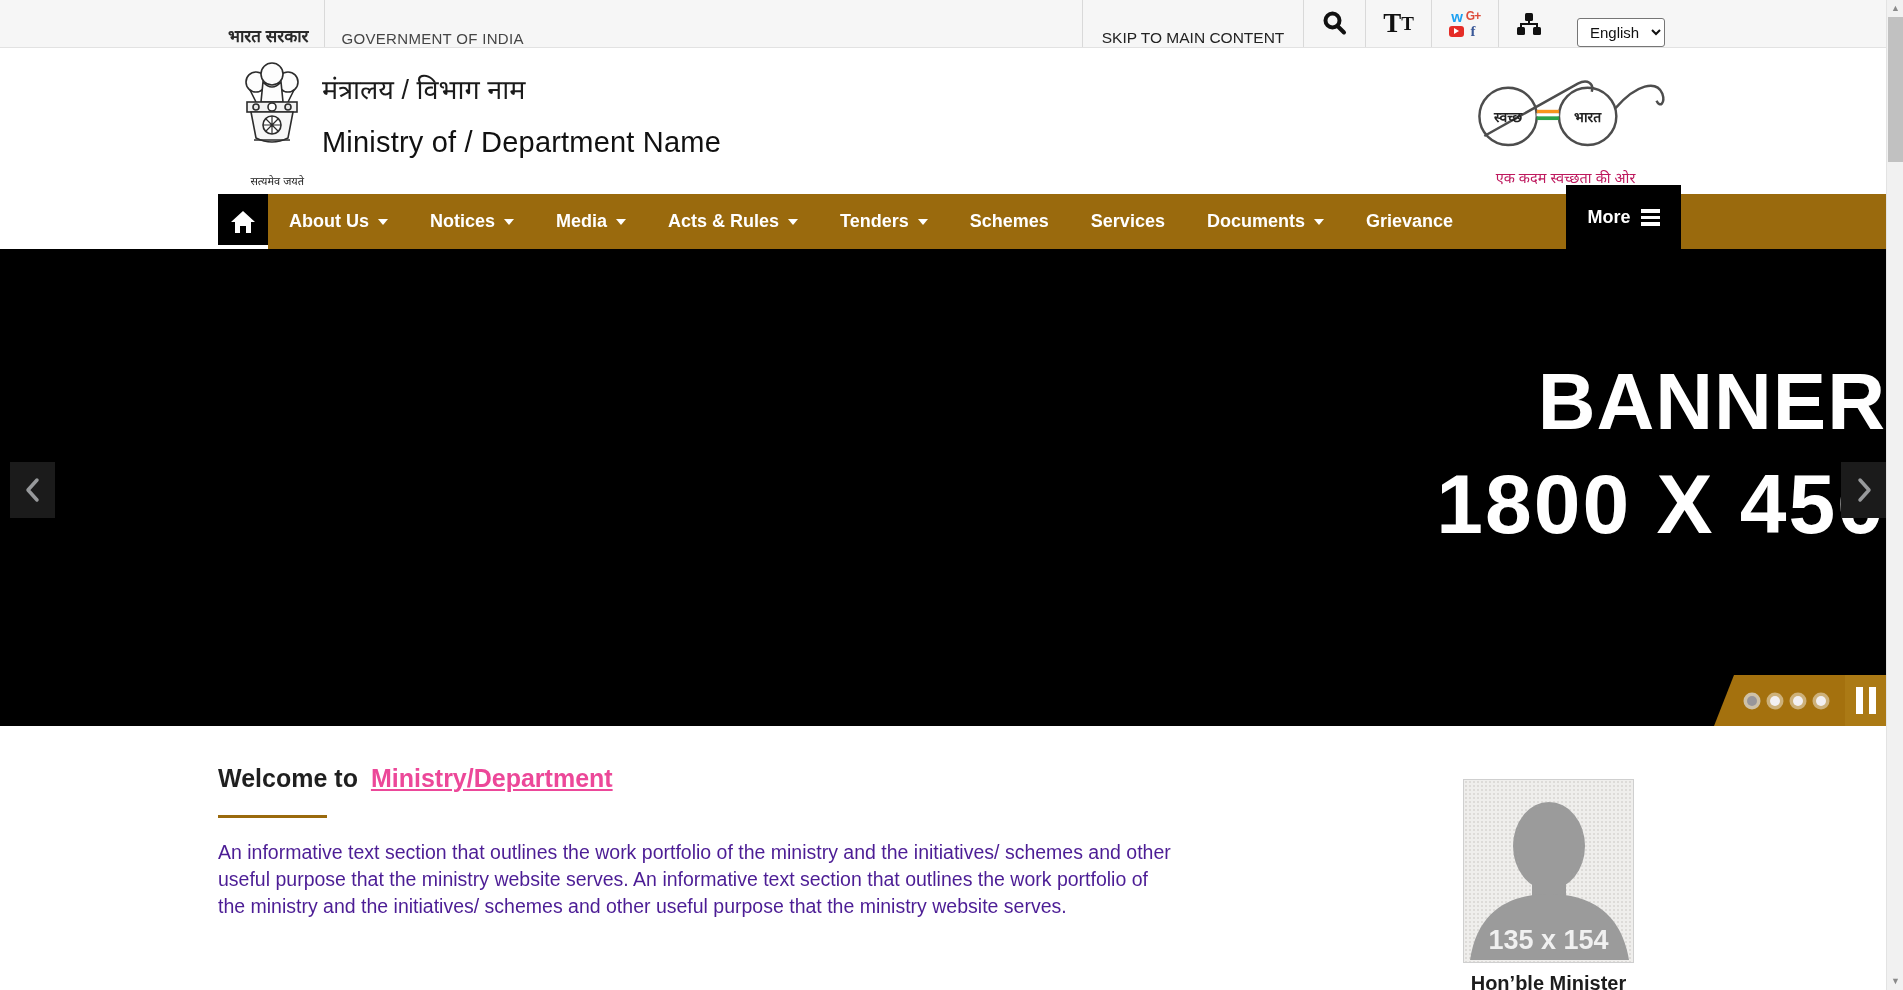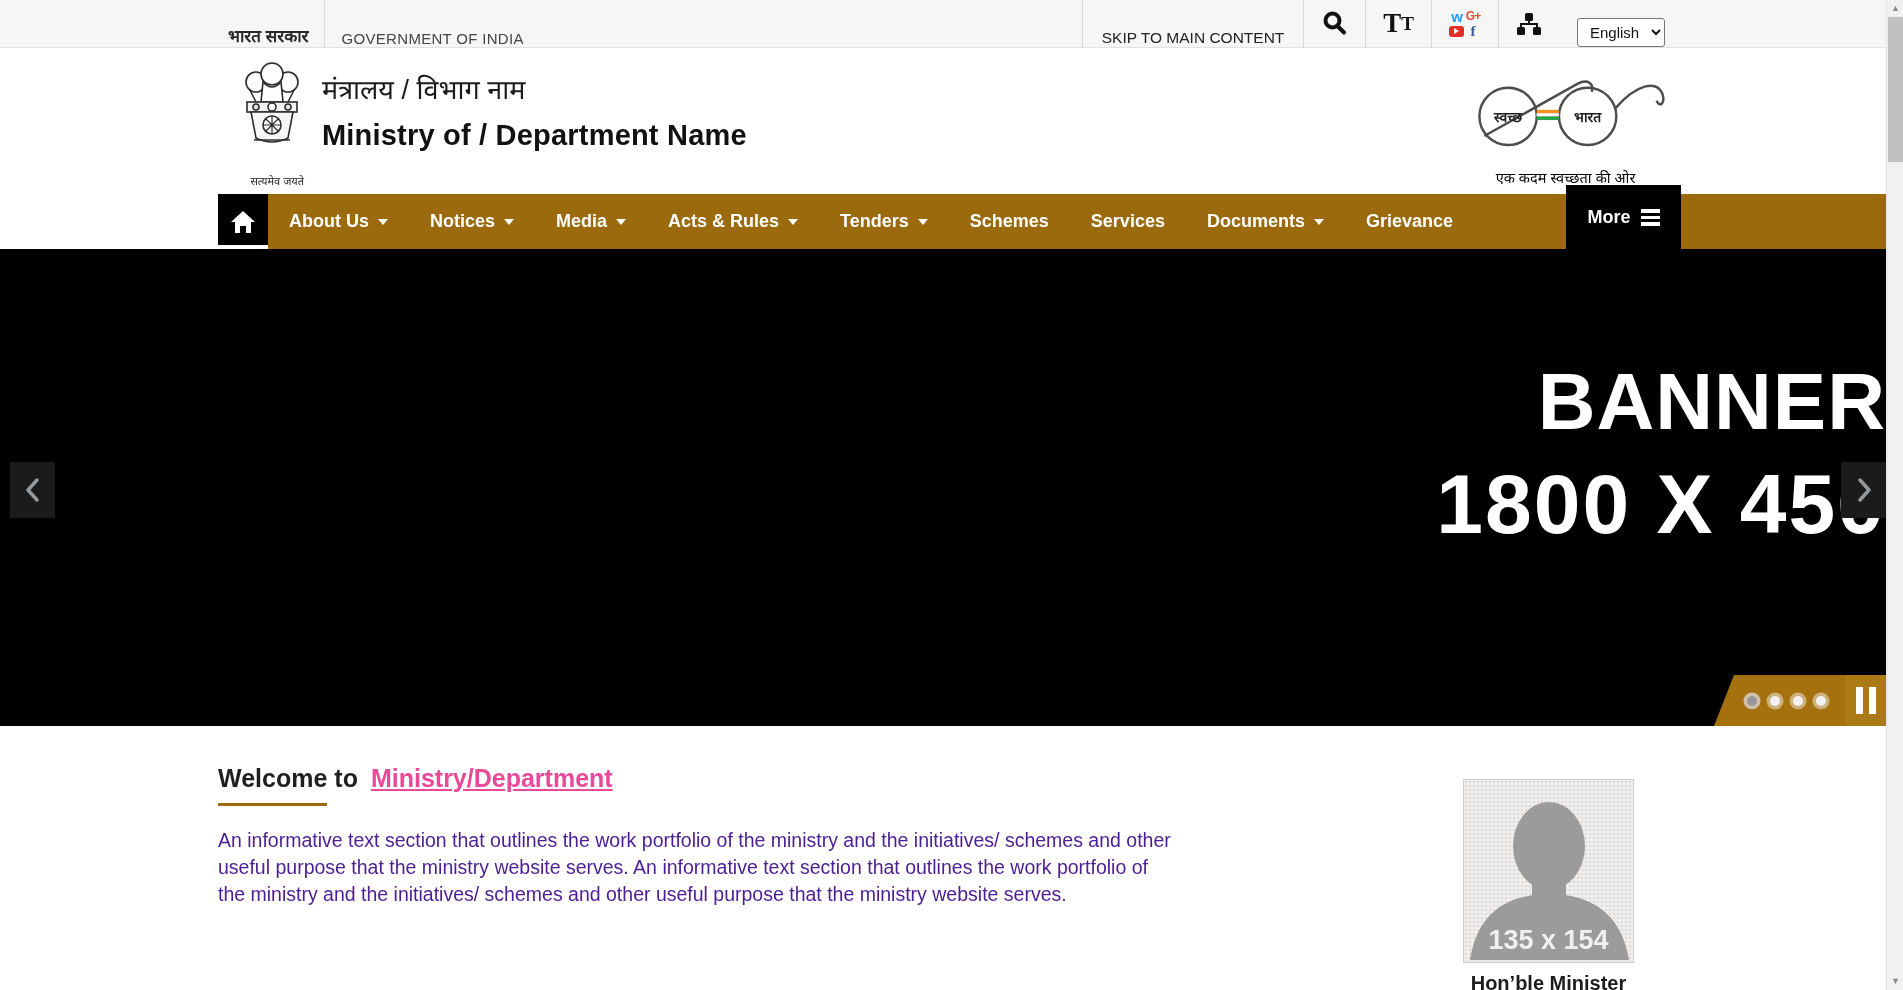--- a/index.html
+++ b/index.html
@@ -33,23 +33,23 @@
   .lang-select { font-size:15px; color:#111; padding:4px 8px; border:1px solid #767676;
                  border-radius:3px; background:#fff; font-family:"Liberation Sans",sans-serif; }
 
   
   .header { height:146px; background:#fff; position:relative; }
   .logo-area { position:absolute; left:226px; top:8px; display:flex; cursor:pointer; }
   .emblem { width:78px; text-align:right; }
   .emblem-motto { font-size:11px; color:#1a1a1a; margin-top:1px; white-space:nowrap; }
   .titles { margin-left:18px; padding-top:14px; }
   .title-hindi { font-size:27px; font-weight:normal; color:#1b1b1b; }
-  .title-en { font-size:29px; font-weight:bold; color:#111; margin-top:12px; letter-spacing:.2px;text-align:center; }
+  .title-en { font-size:29px; font-weight:normal; color:#111; margin-top:19px; letter-spacing:.2px;text-align:center; }
   .swachh { position:absolute; right:218px; top:14px; text-align:center; cursor:pointer; }
-  .swachh-tagline { font-size:14.5px; color:#000000; margin-top:-2px; white-space:nowrap; }
+  .swachh-tagline { font-size:14.5px; color:#be185d; margin-top:-2px; white-space:nowrap; }
 
   
   .nav { margin-left:218px; width:1668px; height:55px; background:#9a6a0d;
          display:flex; align-items:stretch; position:relative; }
   .nav-home { width:50px; background:#000; display:flex; align-items:center; justify-content:center;
               position:relative; cursor:pointer; }
   .nav-home::after { content:""; position:absolute; left:0; right:0; bottom:0; height:4px; background:#fff; }
   .nav-item { display:flex; align-items:center; padding:0 21px; color:#fff; font-size:18px;
               font-weight:bold; cursor:pointer; white-space:nowrap; }
   .caret { display:inline-block; width:0; height:0; border-left:5px solid transparent;
@@ -78,21 +78,21 @@
   .dot { width:10px; height:10px; border-radius:50%; background:#f2f0f2;
          box-shadow:0 0 0 3.5px rgba(255,255,255,.45); cursor:pointer; }
   .dot.active { background:#98969a; box-shadow:0 0 0 3.5px rgba(220,220,220,.75); }
   .pause-zone { position:absolute; right:0; top:0; bottom:0; width:41px; background:#ab7a15;
                 display:flex; align-items:center; justify-content:center; gap:6px; cursor:pointer; }
   .pause-zone i { display:block; width:7px; height:27px; background:#fff; }
 
   
   .content { position:relative; height:264px; background:#fff; padding-top:38px; }
   .welcome-h { margin-left:218px; font-size:25px; font-weight:bold; color:#1f1f1f; }
-  .welcome-underline { display:inline-block; border-bottom:3px solid #9a6a0d; padding-bottom:10px; }
+  .welcome-underline { display:inline-block; border-bottom:3px solid #9a6a0d; padding-bottom:22px; }
   .welcome-to { margin-left:7px; }
   .welcome-highlight { color:#ec4899; margin-left:13px;text-decoration:underline; }
   .intro-p { margin-left:218px; margin-top:21px; width:958px; font-size:19.5px;
              line-height:27px; color:#4c1d95; }
   .minister { position:absolute; right:252px; top:53px; width:171px; text-align:center; }
   .minister-photo { width:171px; height:184px; border:1px solid #cfcfcf; position:relative;
                     background-color:#efeeec;
                     background-image:radial-gradient(#dddbd8 1px, transparent 1px);
                     background-size:4px 4px; overflow:hidden; cursor:pointer; }
   .minister-size { position:absolute; left:0; right:0; bottom:6px; color:#fff;

